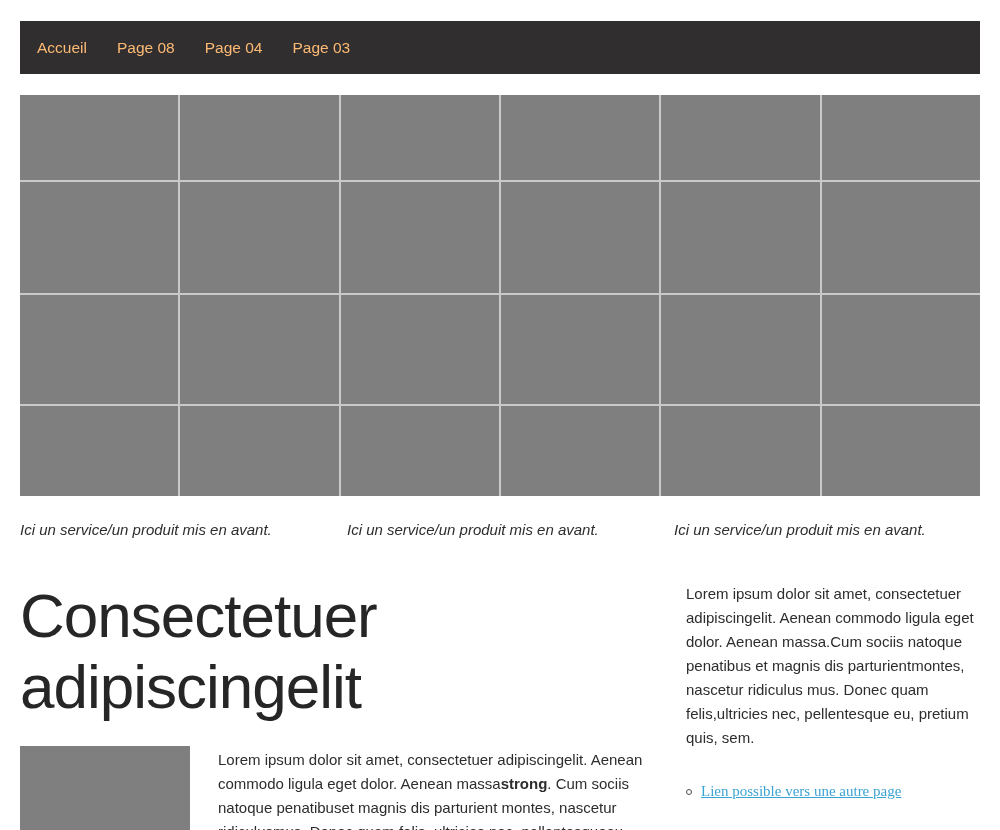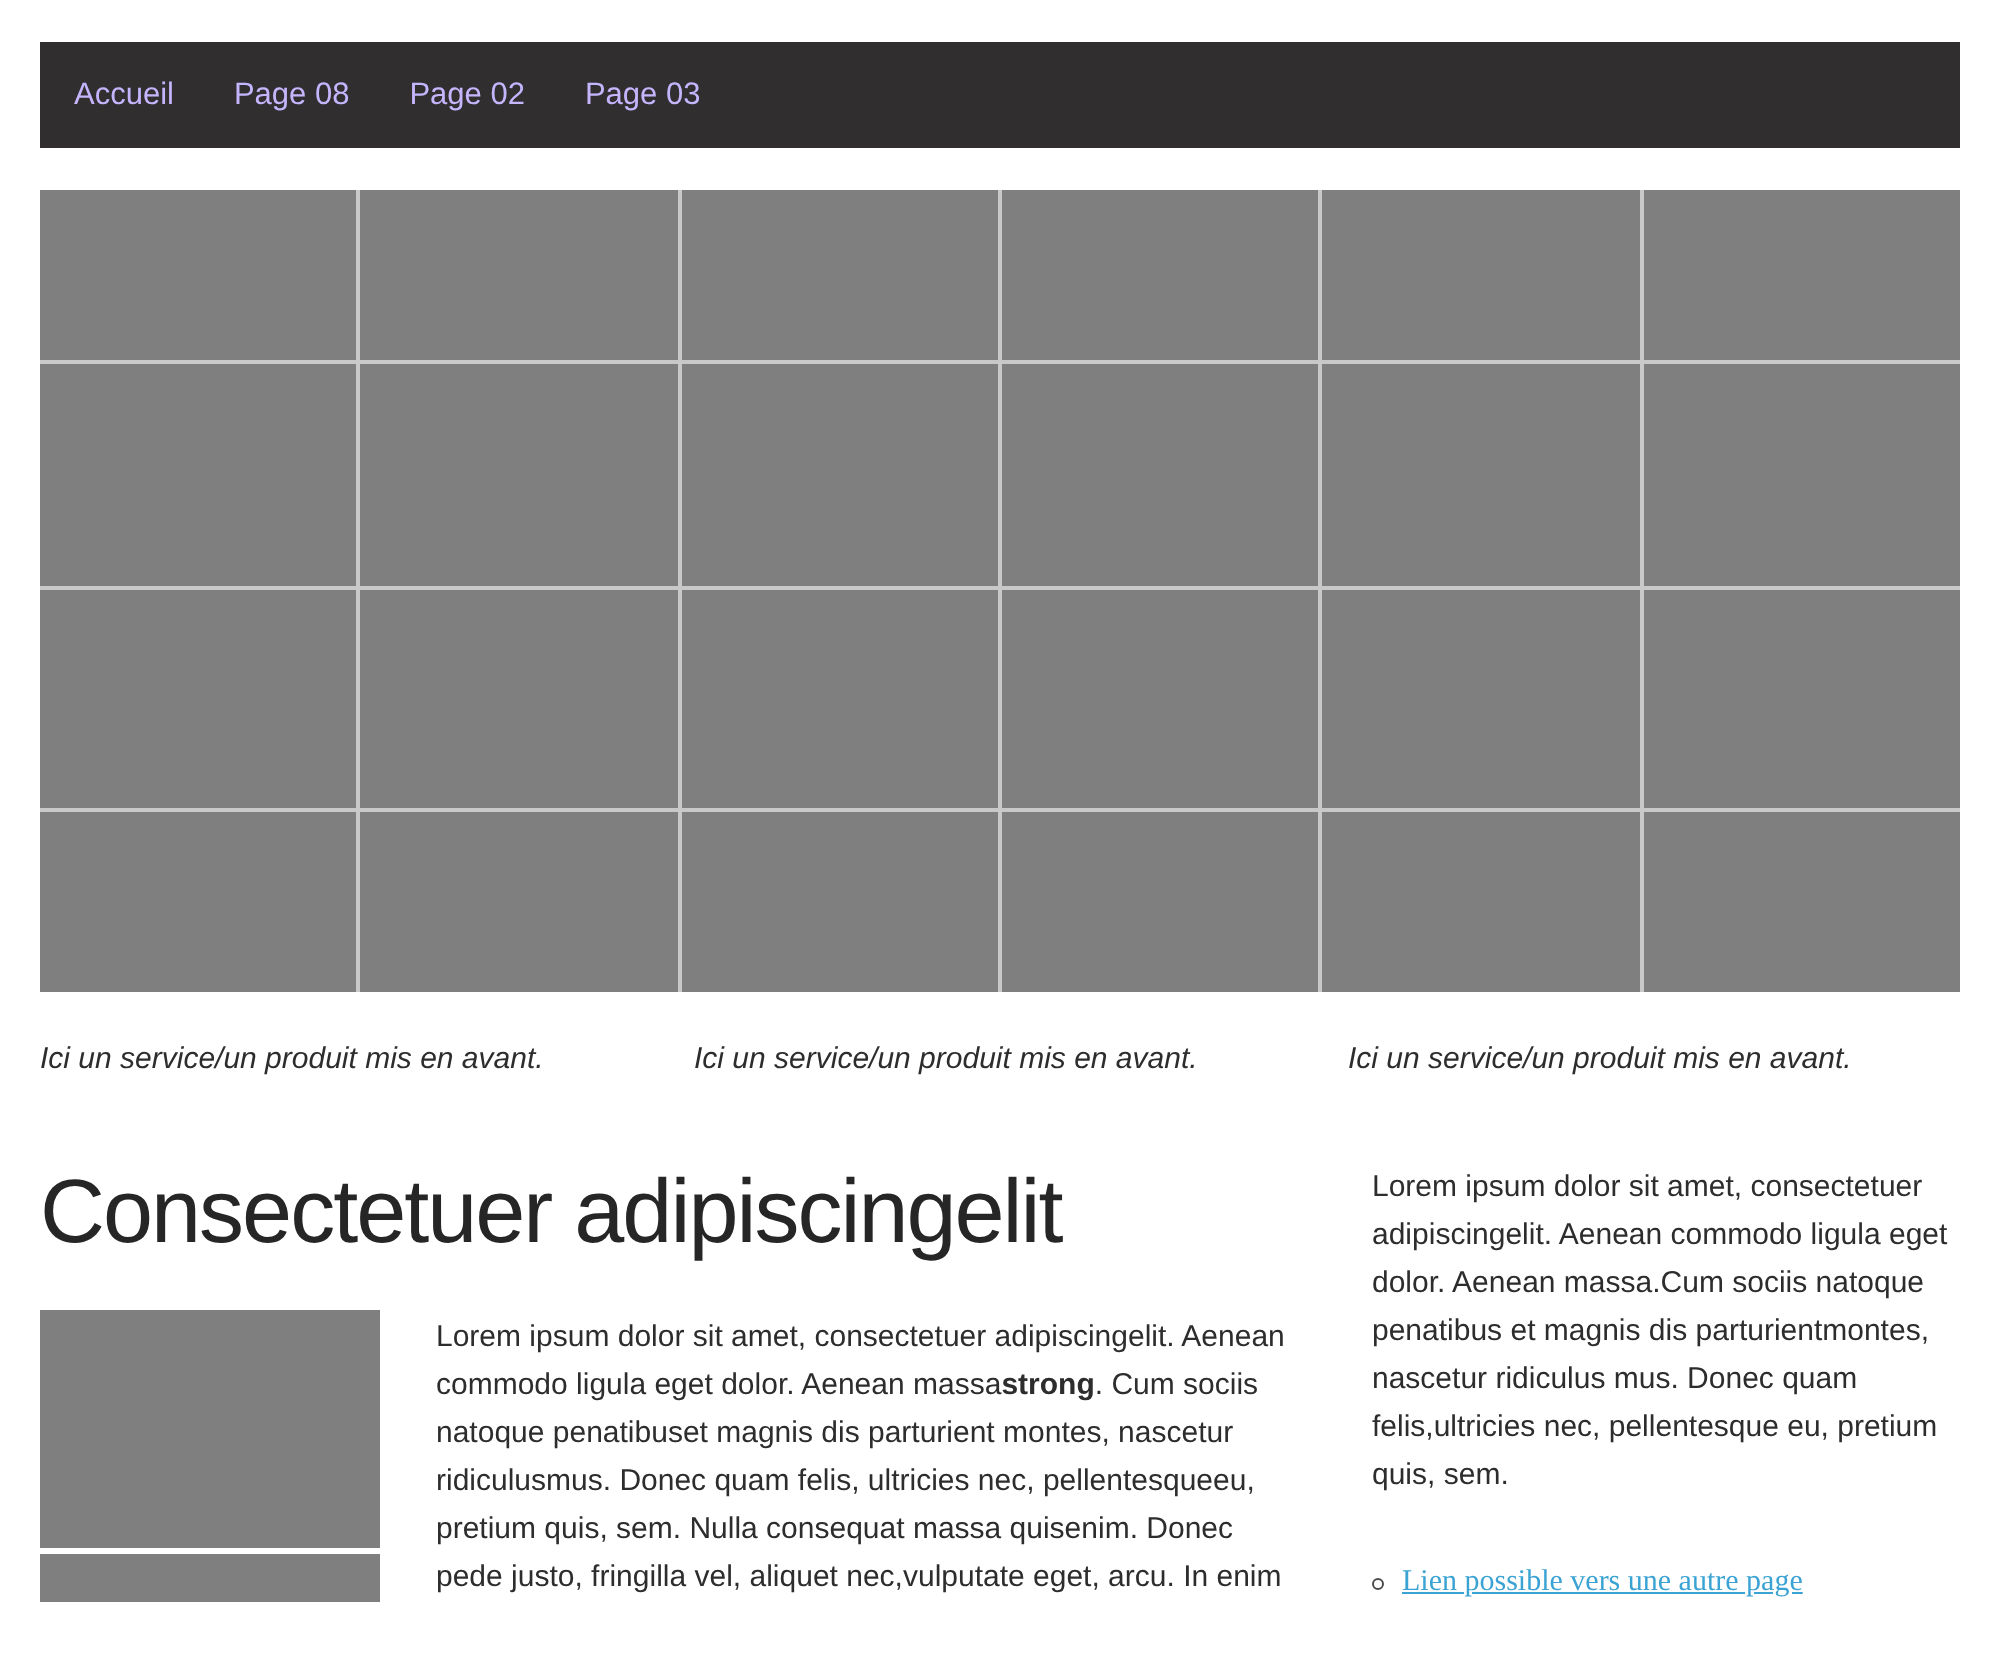--- a/index.html
+++ b/index.html
@@ -17,21 +17,21 @@
 
   
   nav.main-nav {
     background: #302e2f;
     height: 53px;
     display: flex;
     align-items: center;
     padding: 0 2px;
   }
   nav.main-nav a {
-    color: #c4b5fd;
+    color: #fdba74;
     font-size: 15.5px;
     text-decoration: none;
     padding: 0 15px;
     cursor: pointer;
     white-space: nowrap;
     text-align: center;
   }
 
   
   .banner {
@@ -53,21 +53,21 @@
     column-gap: 21px;
     font-style: italic;
   }
   .services p { margin: 0; font-size: 15px; line-height: 24px; }
 
   
   .content { margin-top: 38px; display: flex; }
   .main-col { width: 627px; margin-right: 39px; flex: none; }
   h1.page-heading {
     margin: 0;
-    font-size: 45px;
+    font-size: 62px;
     font-weight: 200;
     letter-spacing: -1px;
     line-height: 1.15;
     color: #262626;
   }
   .media { margin-top: 23px; display: flex; }
   .content-image {
     width: 170px;
     height: 146px;
     flex: none;
@@ -96,21 +96,21 @@
   }
 </style>
 </head>
 <body>
 
 <div class="page">
 
   <nav class="main-nav">
     <a href="#">Accueil</a>
     <a href="#">Page 08</a>
-    <a href="#">Page 02</a>
+    <a href="#">Page 04</a>
     <a href="#">Page 03</a>
   </nav>
 
   <div class="banner" id="banner">
       <div class="cell"></div>
       <div class="cell"></div>
       <div class="cell"></div>
       <div class="cell"></div>
       <div class="cell"></div>
       <div class="cell"></div>

